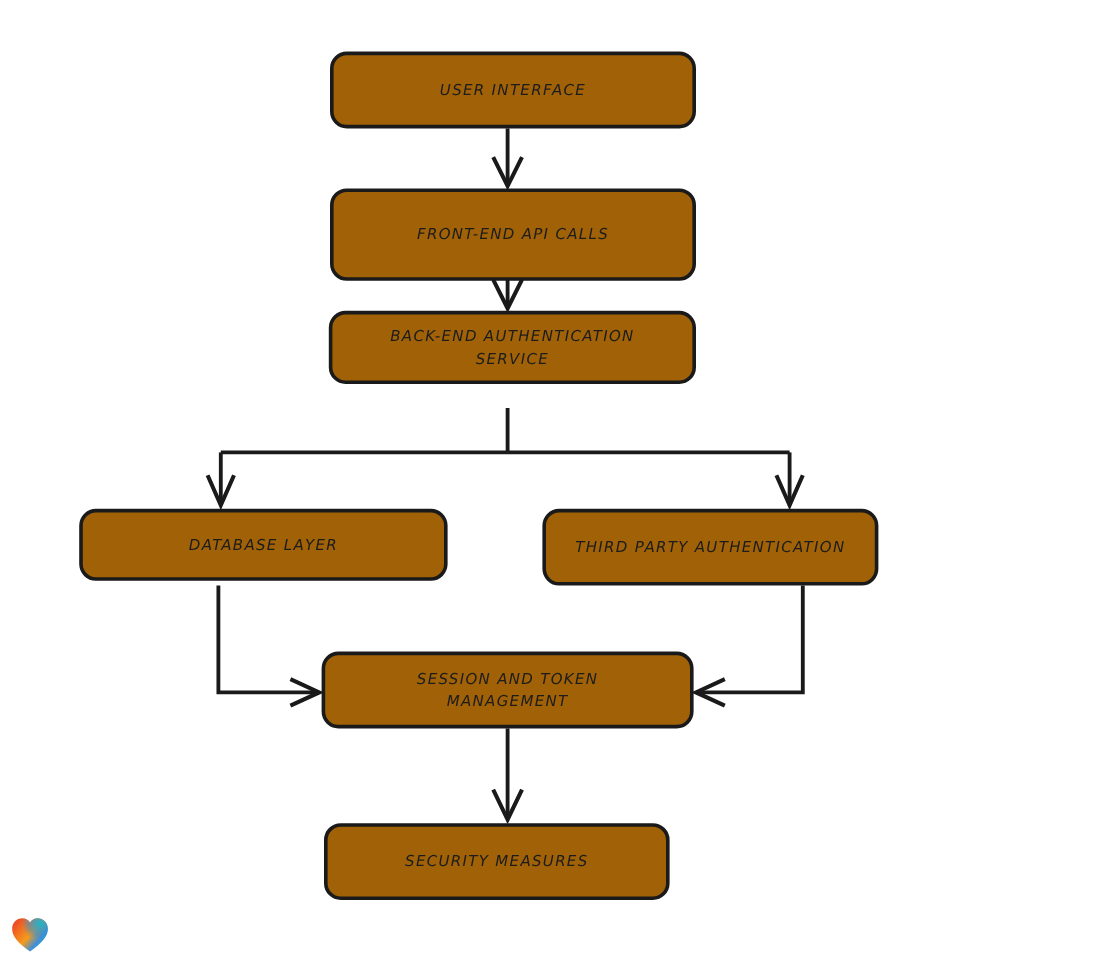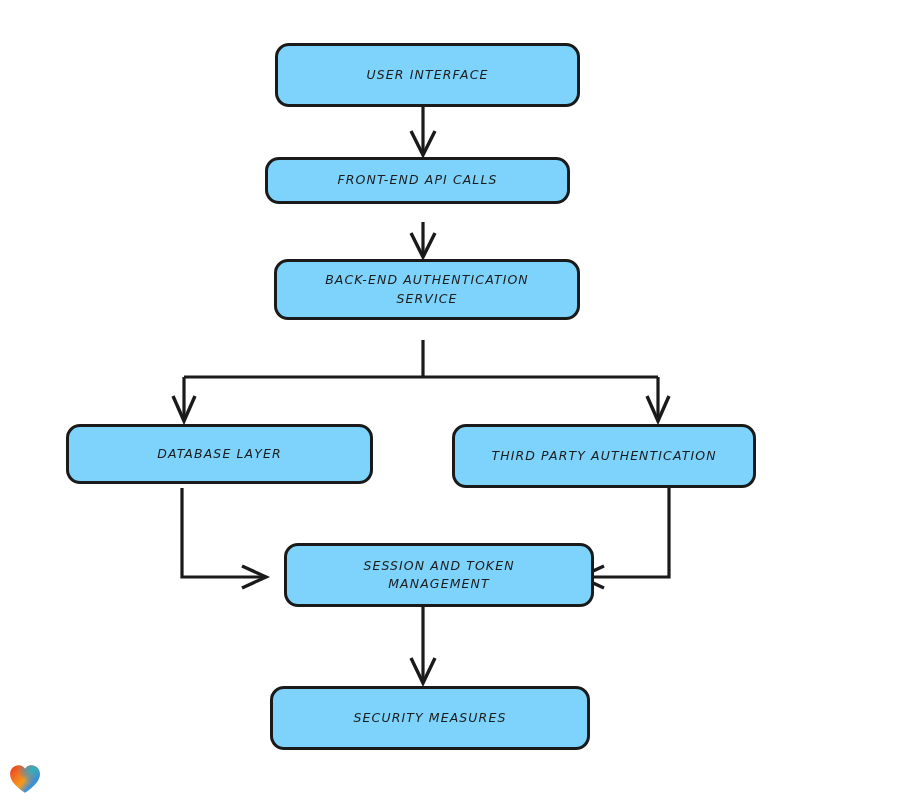--- a/index.html
+++ b/index.html
@@ -17,21 +17,21 @@
   #canvas {
     position: absolute;
     left: 0;
     top: 0;
     width: 911px;
     height: 810px;
   }
   .node-box {
     position: absolute;
     box-sizing: border-box;
-    background: #7dd3fc;
+    background: #a16207;
     border: 3.5px solid #1a1a1a;
     border-radius: 14px;
     display: flex;
     align-items: center;
     justify-content: center;
     text-align: center;
   }
   .node-label {
     font-family: "DejaVu Sans", sans-serif;
     font-size: 12.5px;
@@ -100,43 +100,43 @@
       <path d="M423,607 L423,681"></path>
       <path d="M411,658 L423,683 L435,658" fill="none" stroke-width="3.4"></path>
     </g>
   </g>
 </svg>
 
 <div class="node-box" style="left:275px;top:43px;width:305px;height:64px;">
   <span class="node-label">User Interface</span>
 </div>
 
-<div class="node-box" style="left:265px;top:157px;width:305px;height:47px;">
+<div class="node-box" style="left:275px;top:157px;width:305px;height:77px;">
   <span class="node-label">Front-End API Calls</span>
 </div>
 
 <div class="node-box" style="left:274px;top:259px;width:306px;height:61px;">
   <span class="node-label">Back-End Authentication
 Service</span>
 </div>
 
 <div class="node-box" style="left:66px;top:424px;width:307px;height:60px;">
   <span class="node-label">Database Layer</span>
 </div>
 
-<div class="node-box" style="left:452px;top:424px;width:304px;height:64px;">
+<div class="node-box" style="left:452px;top:424px;width:280px;height:64px;">
   <span class="node-label">Third Party Authentication</span>
 </div>
 
-<div class="node-box" style="left:268px;top:543px;width:310px;height:64px;margin-left:16px;">
+<div class="node-box" style="left:268px;top:543px;width:310px;height:64px;">
   <span class="node-label">Session and Token
 Management</span>
 </div>
 
-<div class="node-box" style="left:270px;top:686px;width:320px;height:64px;">
+<div class="node-box" style="left:270px;top:686px;width:288px;height:64px;">
   <span class="node-label">Security Measures</span>
 </div>
 
 <div class="heart-wrap">
   <svg width="34" height="34" viewBox="0 0 32 32" xmlns="http://www.w3.org/2000/svg">
     <defs>
       <linearGradient id="heartGrad" x1="0%" y1="0%" x2="100%" y2="80%">
         <stop offset="0%" stop-color="#e8342a"></stop>
         <stop offset="32%" stop-color="#f3721f"></stop>
         <stop offset="55%" stop-color="#f59b1c"></stop>

